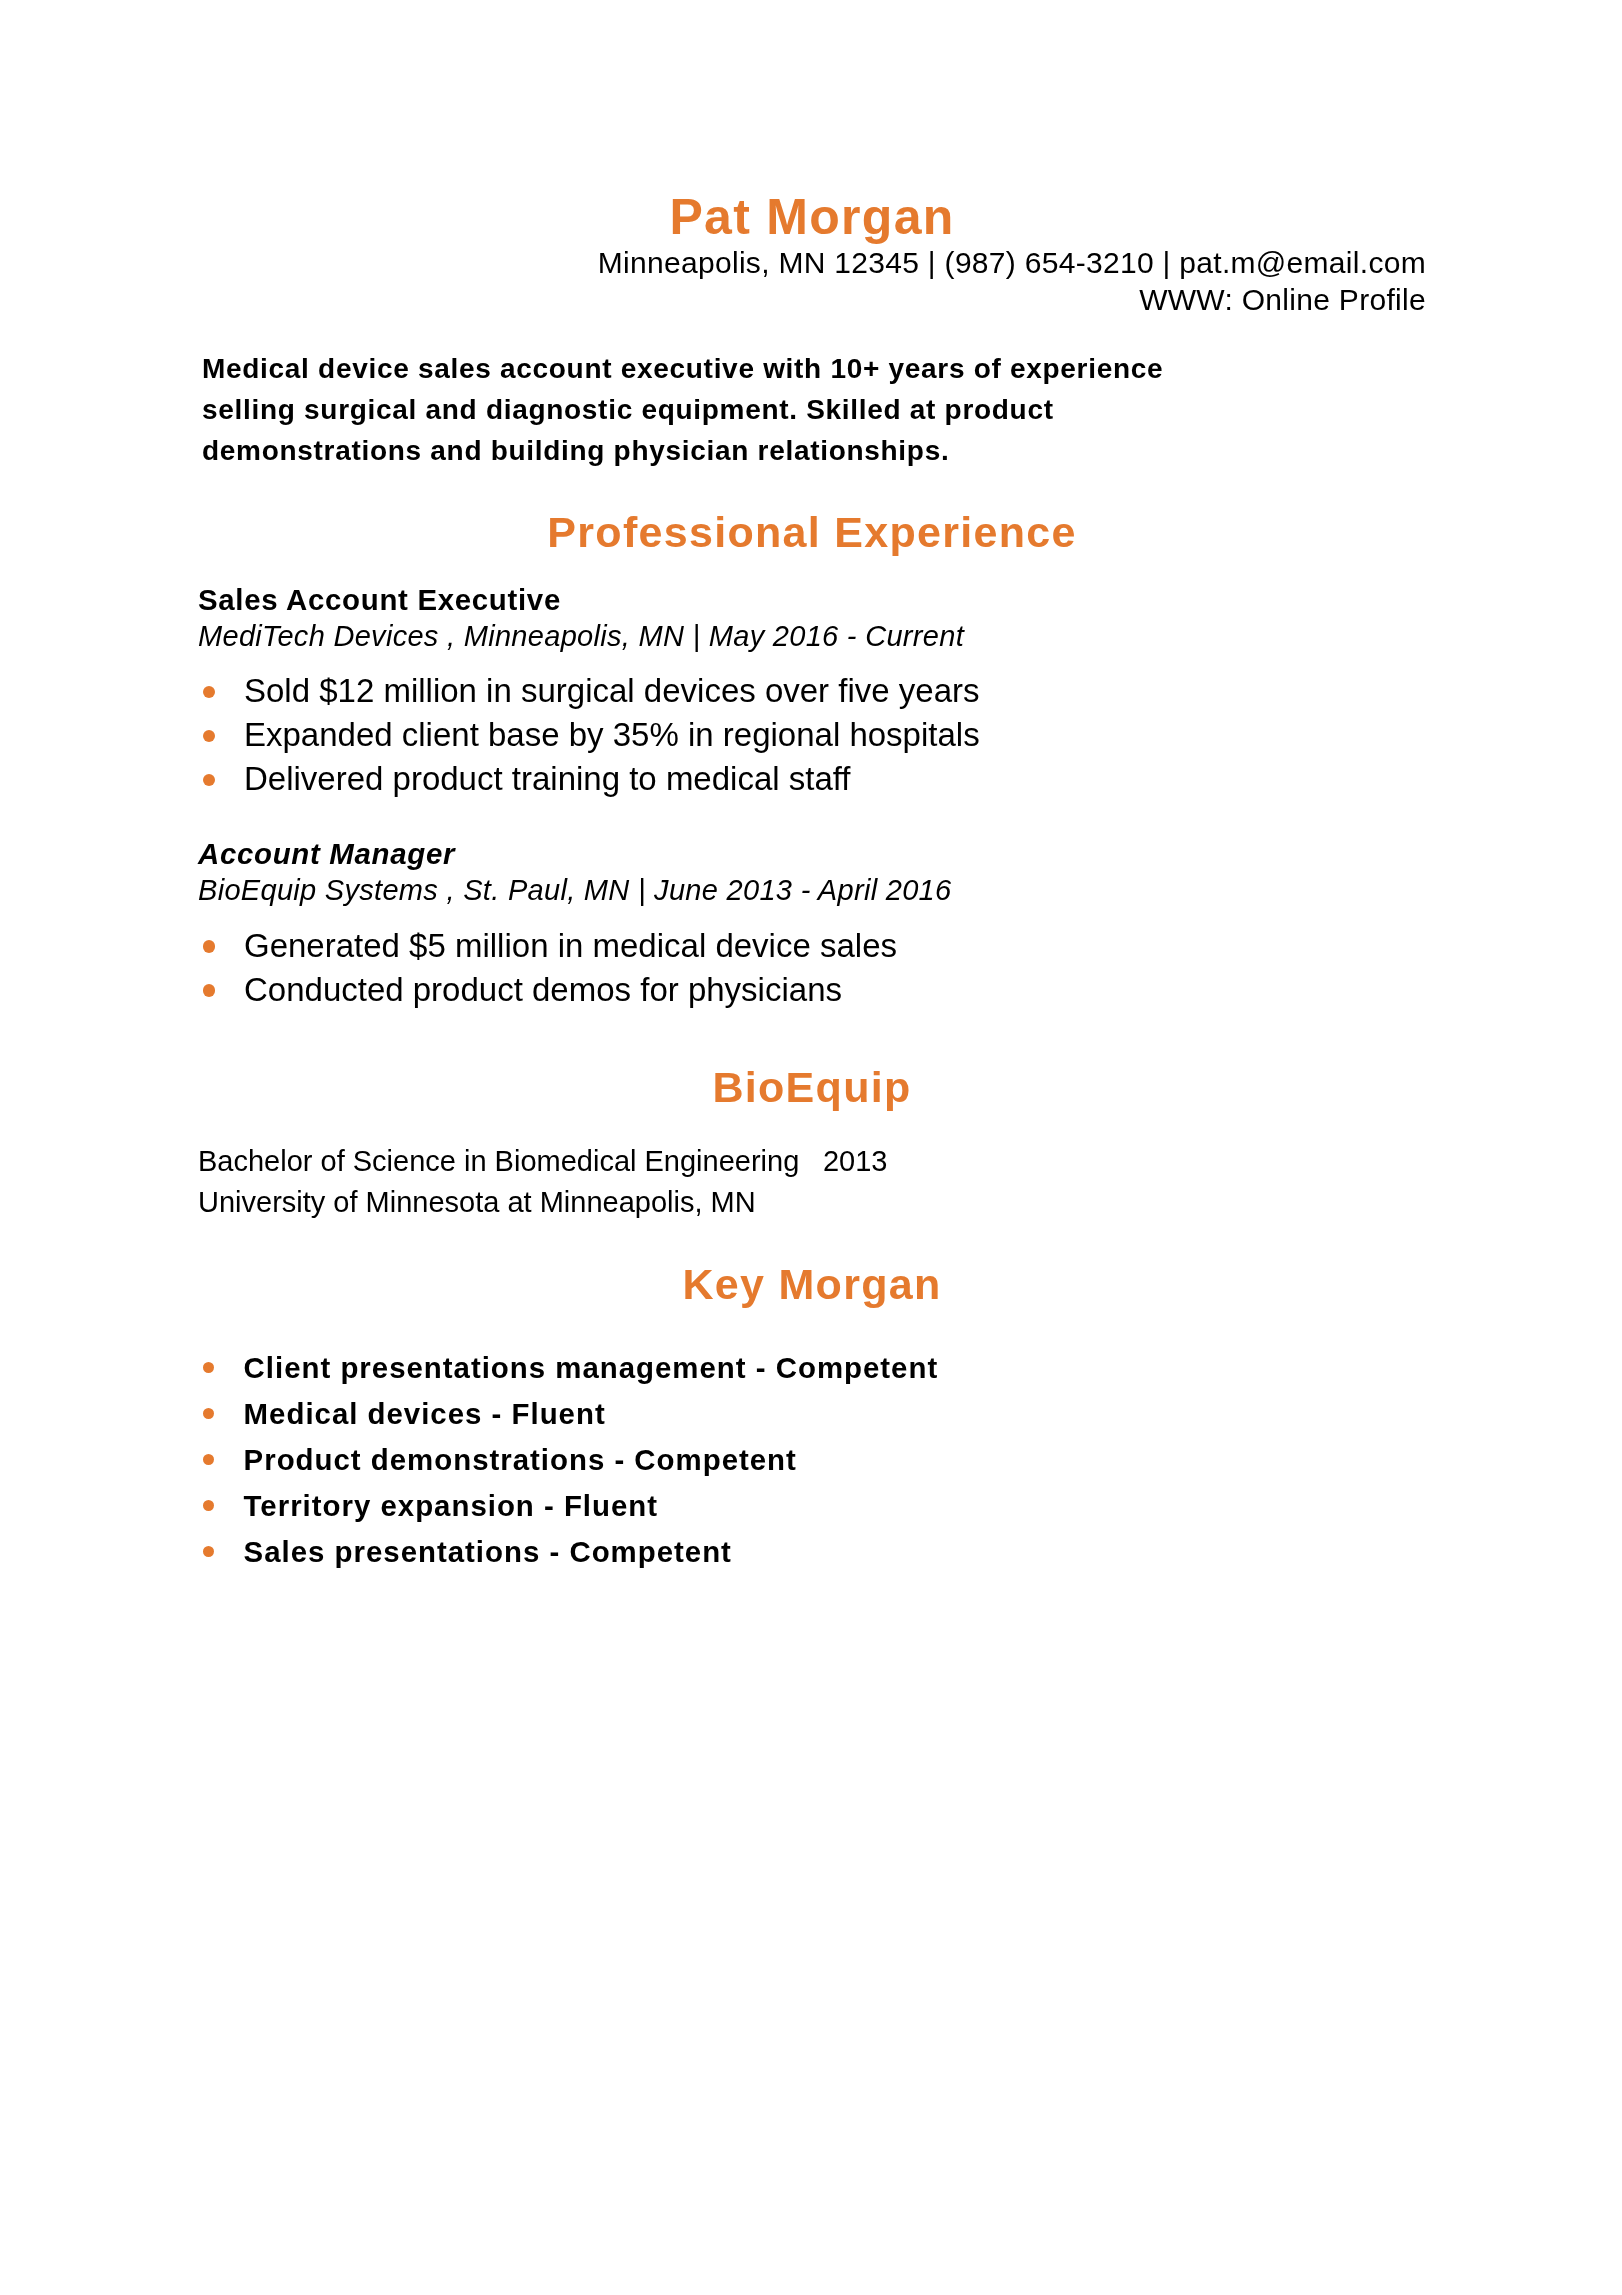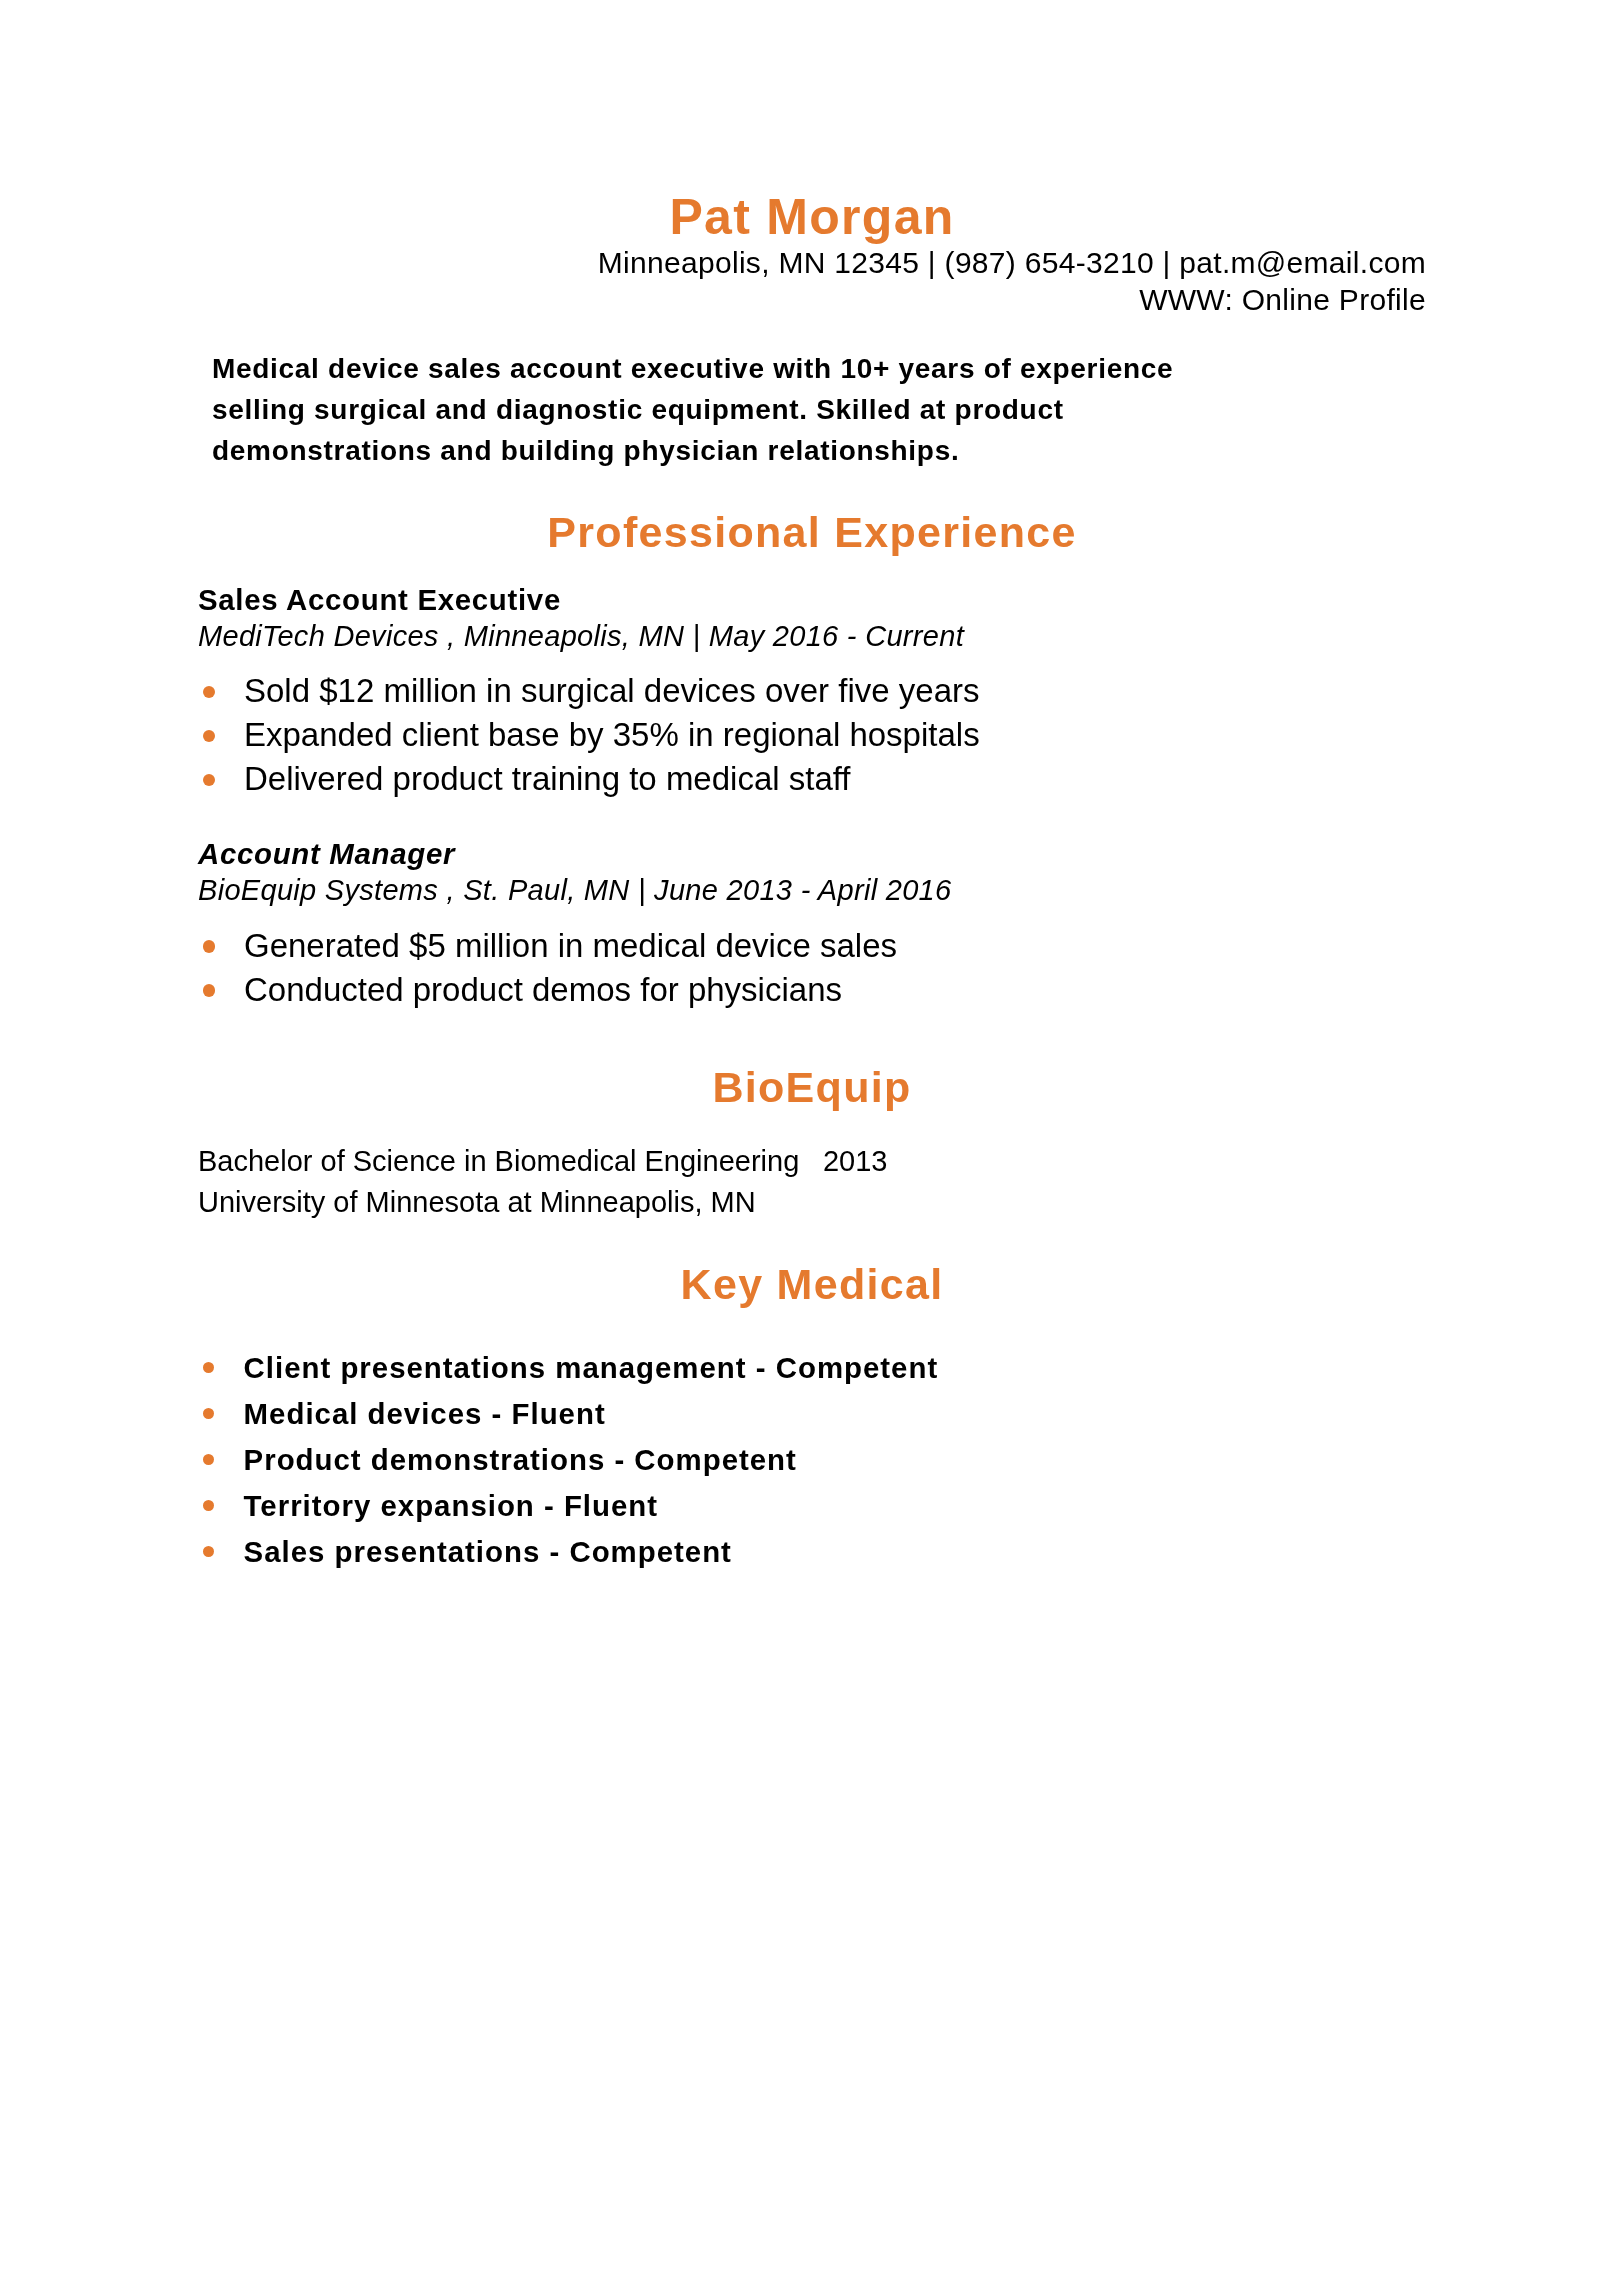--- a/index.html
+++ b/index.html
@@ -29,21 +29,21 @@
 
   .contact-block {
     margin-top: 1px;
     text-align: right;
     font-size: 30px;
     line-height: 37px;
     letter-spacing: 0.3px;
   }
 
   .summary {
-    margin: 30px 0 0 14px;
+    margin: 30px 0 0 4px;
     font-weight: bold;
     font-size: 28px;
     line-height: 41px;
     letter-spacing: 0.7px;
     white-space: pre-line;
   }
 
   .section-heading {
     margin: 37px 0 0 0;
     text-align: center;
@@ -178,21 +178,21 @@
 
   <h2 class="section-heading heading-education">BioEquip</h2>
 
   <section class="edu-block">
     <div class="edu-line">
       <span>Bachelor of Science in Biomedical Engineering</span><span class="edu-year">2013</span>
     </div>
     <div class="edu-line">University of Minnesota at Minneapolis, MN</div>
   </section>
 
-  <h2 class="section-heading heading-skills">Key Medical</h2>
+  <h2 class="section-heading heading-skills">Key Morgan</h2>
 
   <ul class="skills">
     <li>
       <span class="dot"></span>
       <span>Client presentations management - Competent</span>
     </li>
     <li>
       <span class="dot"></span>
       <span>Medical devices - Fluent</span>
     </li>

